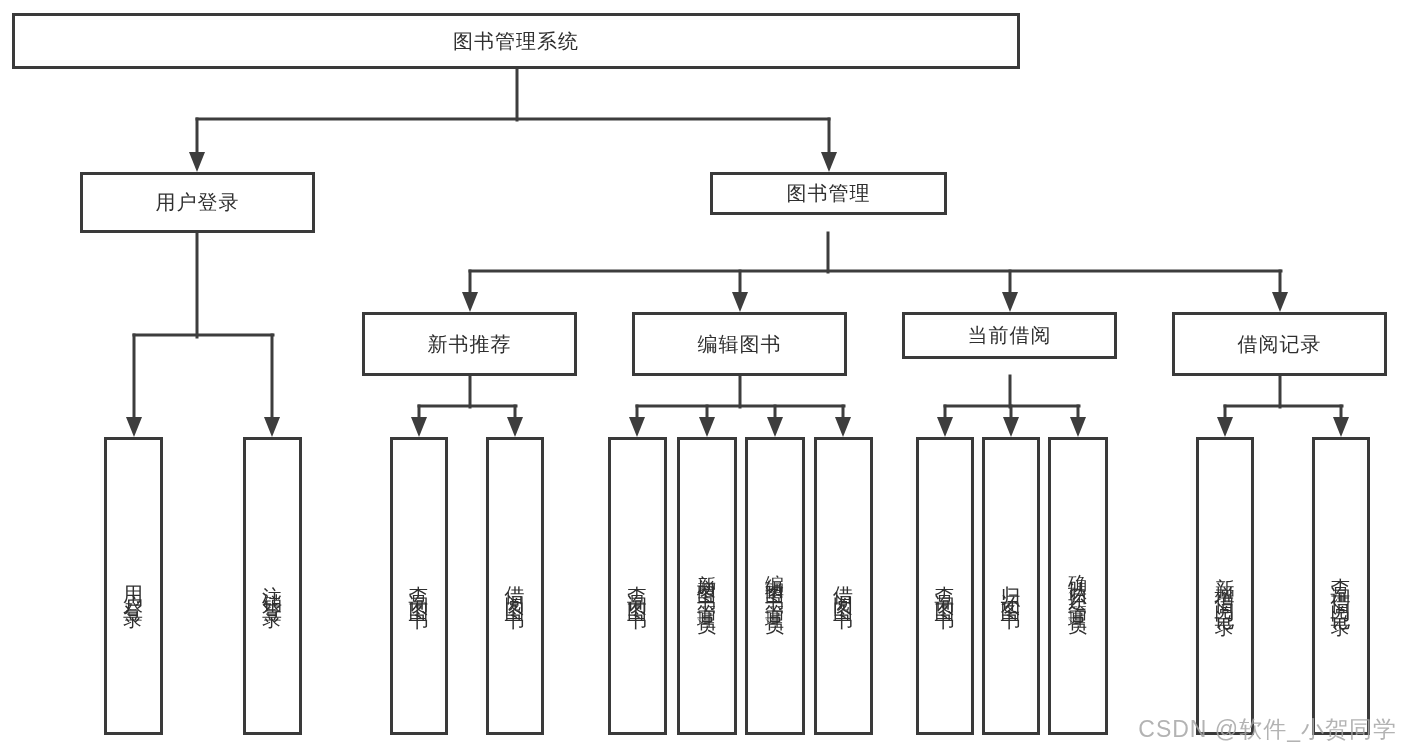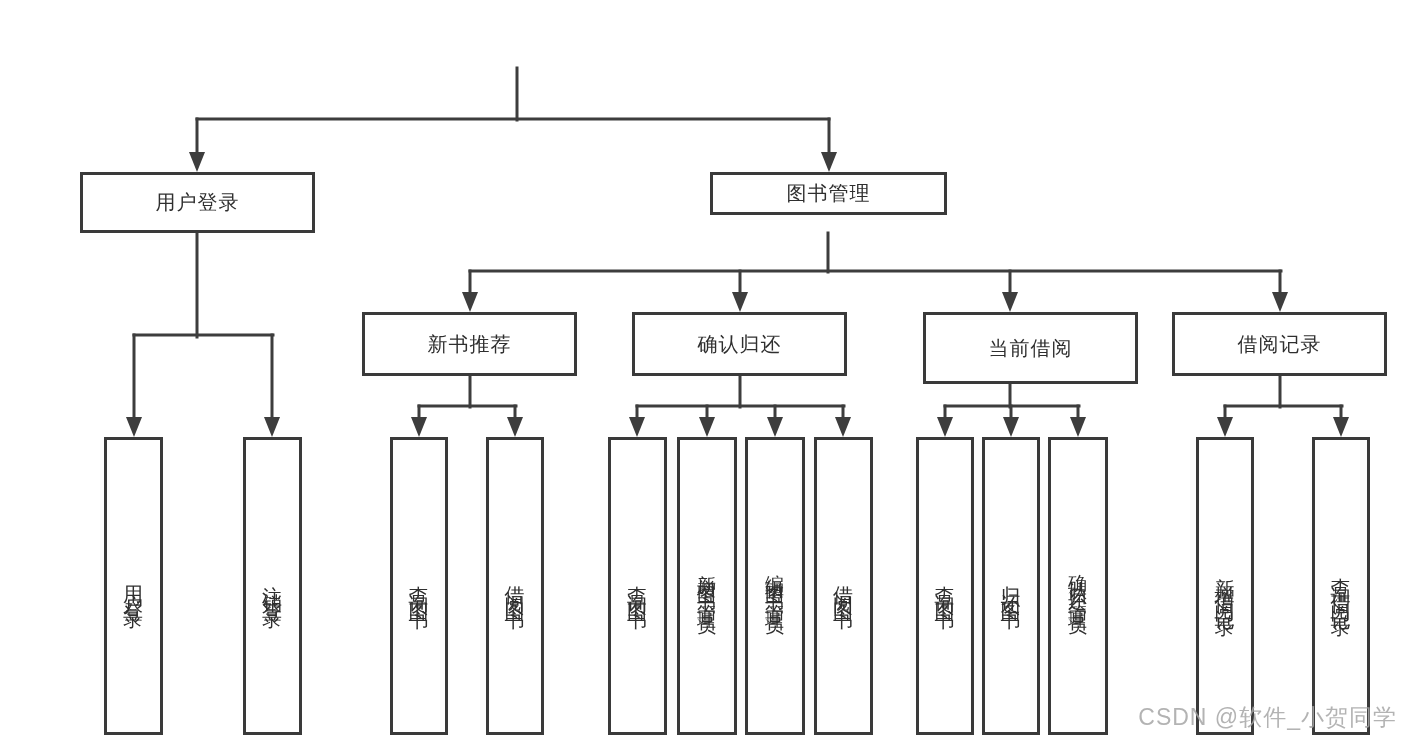--- a/index.html
+++ b/index.html
@@ -34,36 +34,36 @@
     writing-mode:vertical-rl;
     text-orientation:mixed;
     color:#2f2f2f;
     font-size:20px;
     letter-spacing:8px;
     line-height:1;
   }
   .vbox.long{letter-spacing:6px;font-size:19px;}
   #watermark{
     position:absolute;
-    right:8px;bottom:14px;
+    right:8px;bottom:2px;
     font-size:23px;
     color:#a6a6a6;
     opacity:0.85;
     letter-spacing:1px;
     z-index:10;
     white-space:nowrap;
     text-align:center;
   }
   
   #n-root{left:12px;top:13px;width:1008px;height:56px;}
   #n-userlogin{left:80px;top:172px;width:235px;height:61px;}
   #n-bookmgmt{left:710px;top:172px;width:237px;height:43px;}
   #n-newbook{left:362px;top:312px;width:215px;height:64px;font-family:Liberation Mono, monospace;}
   #n-borrow{left:632px;top:312px;width:215px;height:64px;}
-  #n-current{left:902px;top:312px;width:215px;height:72px;margin-left:21px;}
+  #n-current{left:902px;top:312px;width:215px;height:47px;}
   #n-records{left:1172px;top:312px;width:215px;height:64px;}
   #l-user-0{left:104px;width:59px;}
   #l-user-1{left:243px;width:59px;}
   #l-new-0{left:390px;width:58px;}
   #l-new-1{left:486px;width:58px;}
   #l-bor-0{left:608px;width:59px;}
   #l-bor-1{left:677px;width:60px;}
   #l-bor-2{left:745px;width:60px;}
   #l-bor-3{left:814px;width:59px;}
   #l-cur-0{left:916px;width:58px;}
@@ -125,26 +125,27 @@
       <line x1="1011" y1="406" x2="1011" y2="423" stroke="#3d3d3d" stroke-width="3" stroke-linecap="square"></line>
       <polygon points="1003,417 1019,417 1011,437" fill="#3d3d3d"></polygon>
       <line x1="1078" y1="406" x2="1078" y2="423" stroke="#3d3d3d" stroke-width="3" stroke-linecap="square"></line>
       <polygon points="1070,417 1086,417 1078,437" fill="#3d3d3d"></polygon>
       <line x1="1225" y1="406" x2="1225" y2="423" stroke="#3d3d3d" stroke-width="3" stroke-linecap="square"></line>
       <polygon points="1217,417 1233,417 1225,437" fill="#3d3d3d"></polygon>
       <line x1="1341" y1="406" x2="1341" y2="423" stroke="#3d3d3d" stroke-width="3" stroke-linecap="square"></line>
       <polygon points="1333,417 1349,417 1341,437" fill="#3d3d3d"></polygon>
     </svg>
 
+  <div class="hbox" id="n-root">图书管理系统</div>
 
   <div class="hbox" id="n-userlogin">用户登录</div>
   <div class="hbox" id="n-bookmgmt">图书管理</div>
 
   <div class="hbox" id="n-newbook">新书推荐</div>
-  <div class="hbox" id="n-borrow">确认归还</div>
+  <div class="hbox" id="n-borrow">编辑图书</div>
   <div class="hbox" id="n-current">当前借阅</div>
   <div class="hbox" id="n-records">借阅记录</div>
 
   <div class="vbox" id="l-user-0">用户登录</div>
   <div class="vbox" id="l-user-1">注销登录</div>
 
   <div class="vbox" id="l-new-0">查询图书</div>
   <div class="vbox" id="l-new-1">借阅图书</div>
 
   <div class="vbox" id="l-bor-0">查询图书</div>

